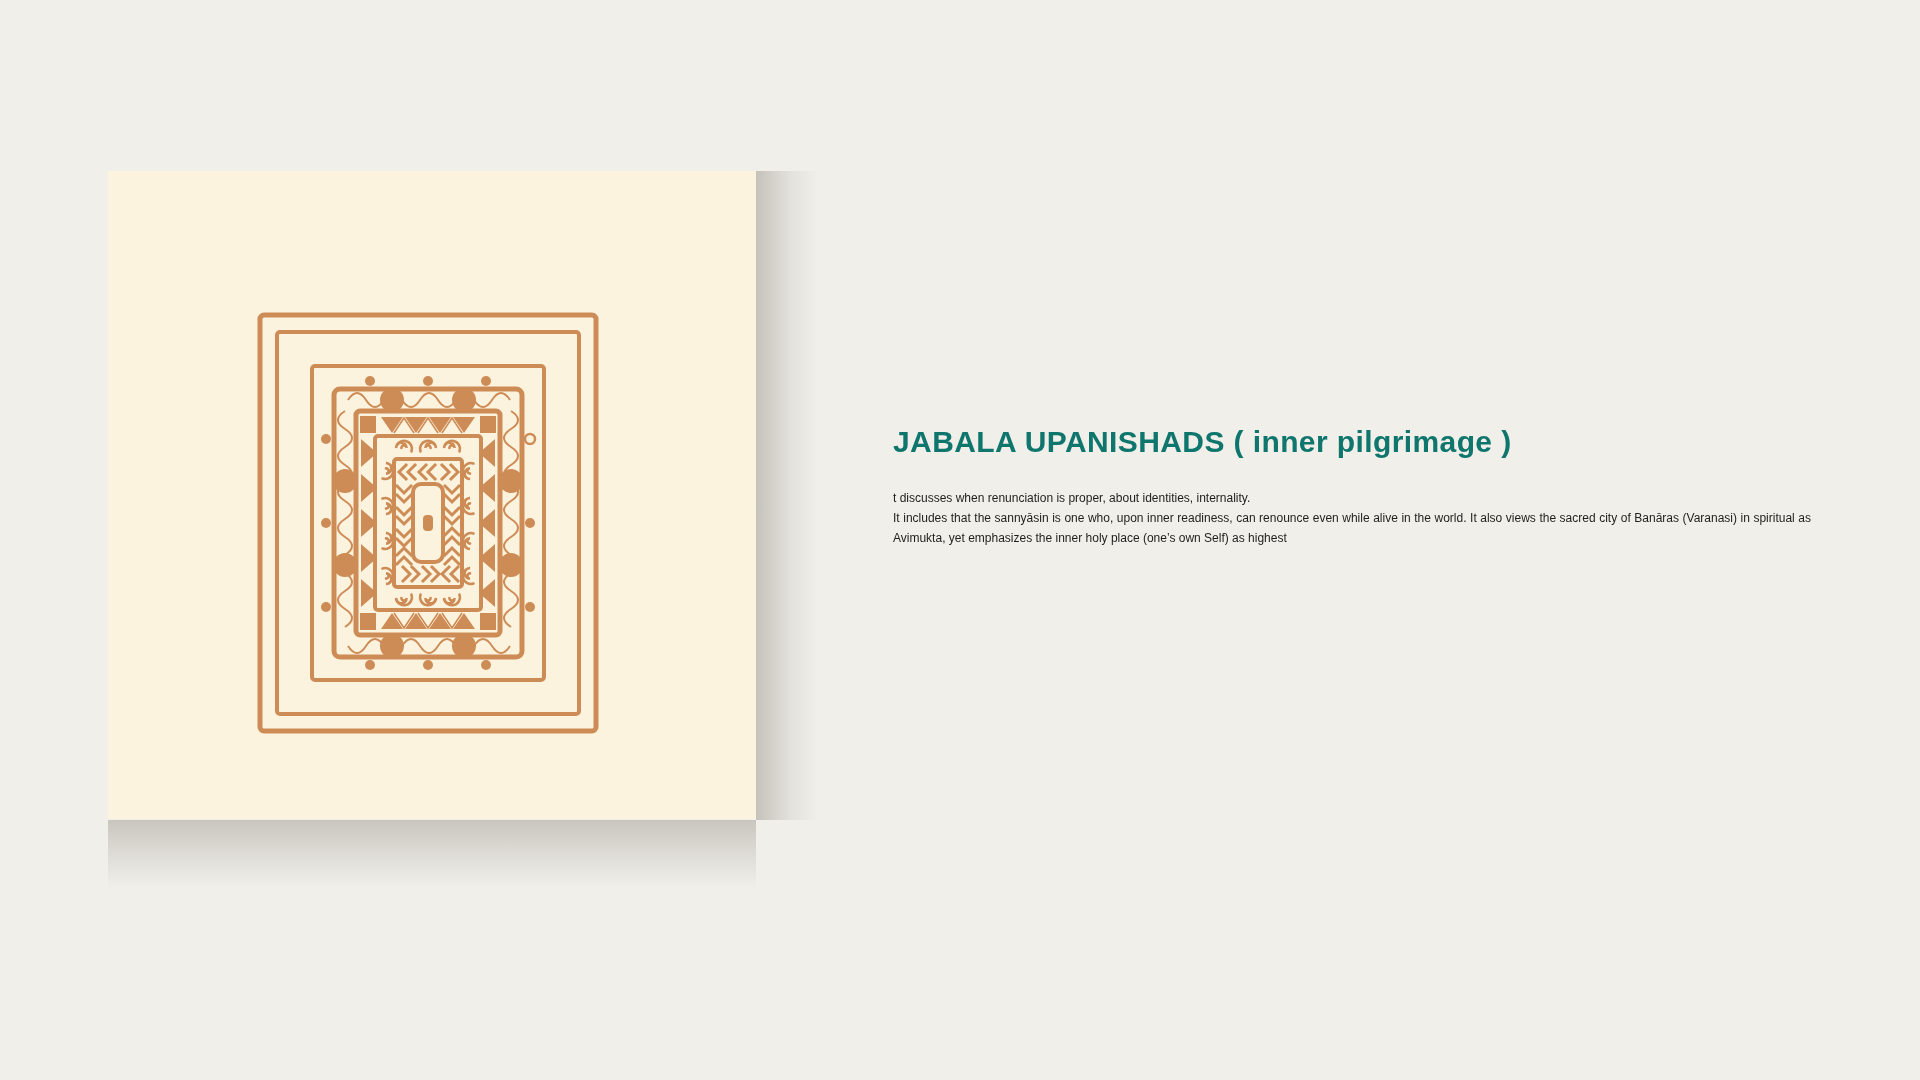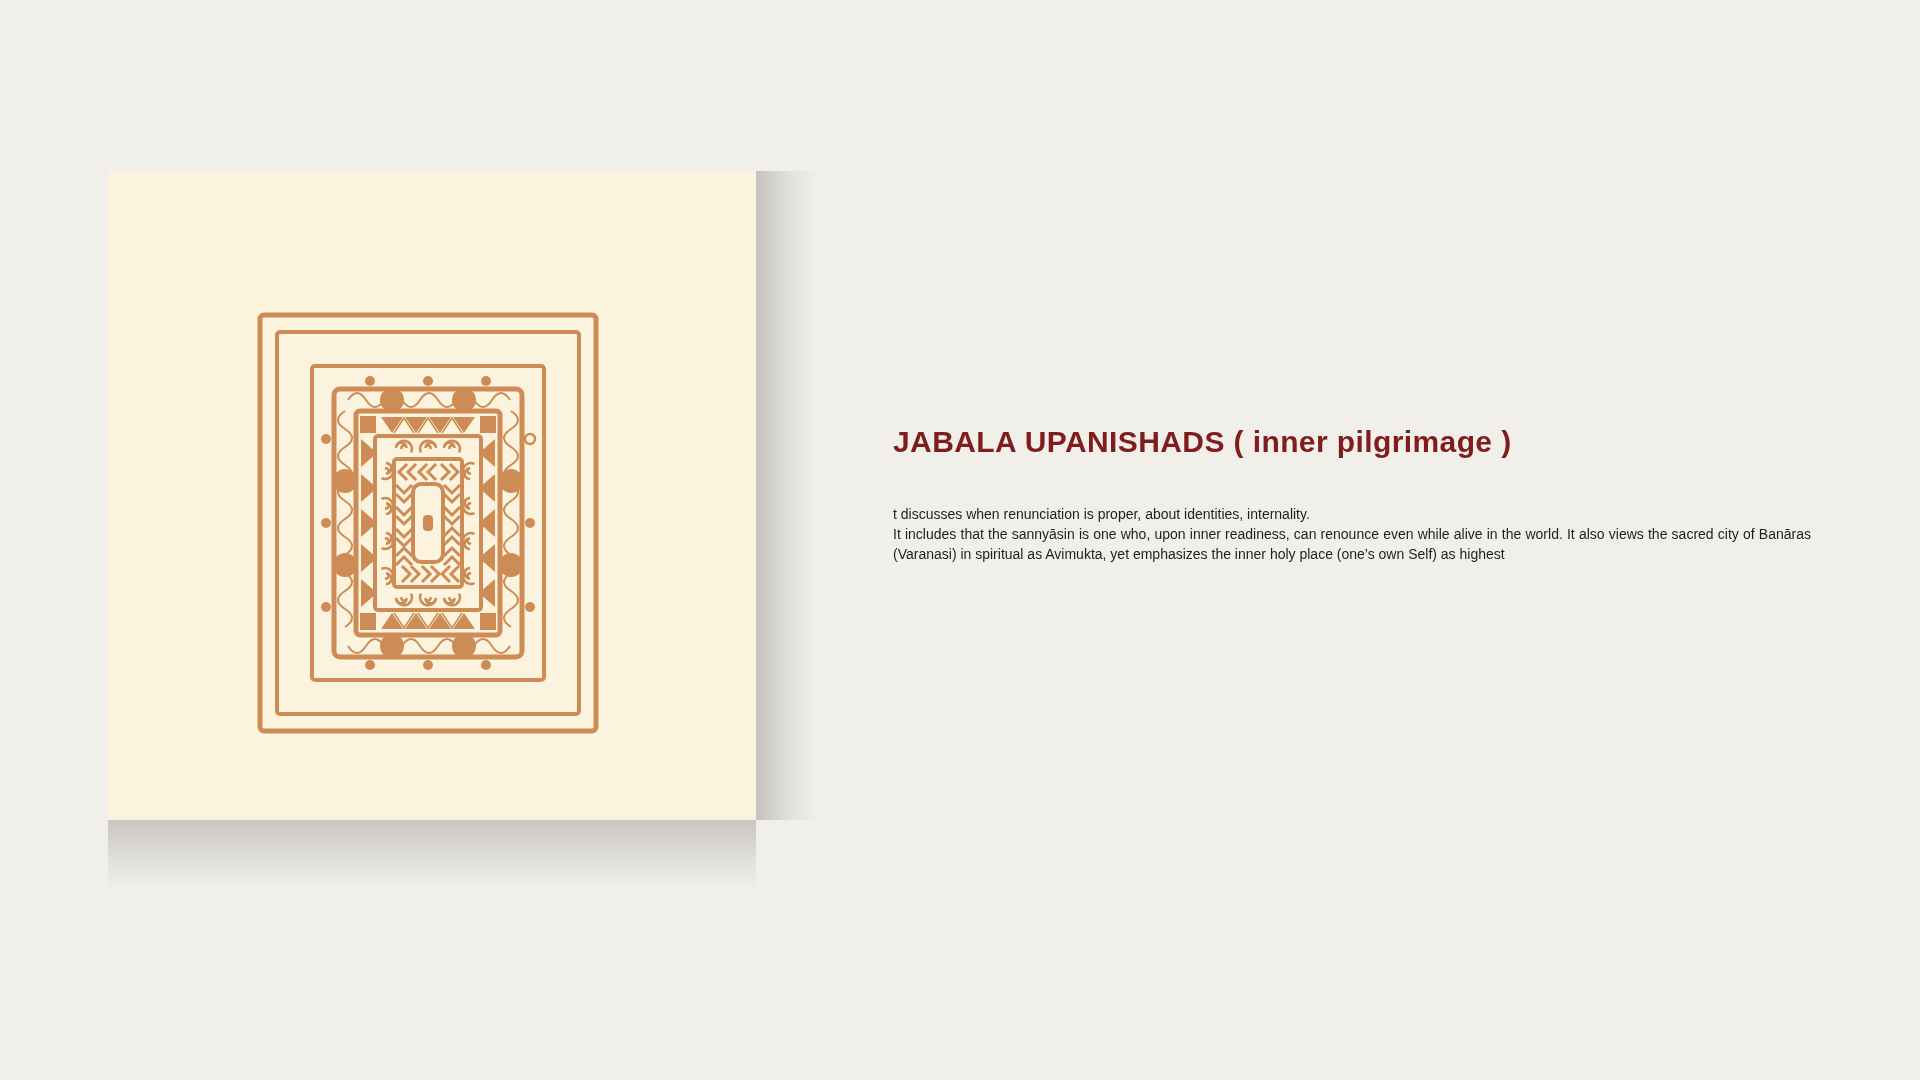--- a/index.html
+++ b/index.html
@@ -21,25 +21,25 @@
     background:linear-gradient(to bottom,#c9c6c0 0%,#e2e0da 60%,#f1efe9 100%);
   }
   .mandala{position:absolute;left:0;top:0;}
   .text-block{
     position:absolute;left:893px;top:424px;width:918px;
     color:#1e1e1c;
   }
   .page-title{
     margin:0;
     font-size:30px;line-height:36px;font-weight:700;
-    letter-spacing:0.4px;color:#7f1d1d;
+    letter-spacing:0.4px;color:#0f766e;
   }
   .body-paragraph{
-    margin:44px 0 0 0;
-    font-size:14px;line-height:20px;
+    margin:28px 0 0 0;
+    font-size:12px;line-height:20px;
     text-align:justify;
     white-space:pre-line;
   }
   .theme-paragraph{
     margin:34px 0 0 0;
     font-size:18px;line-height:20px;
     text-align:justify;
   }
 </style>
 </head>

